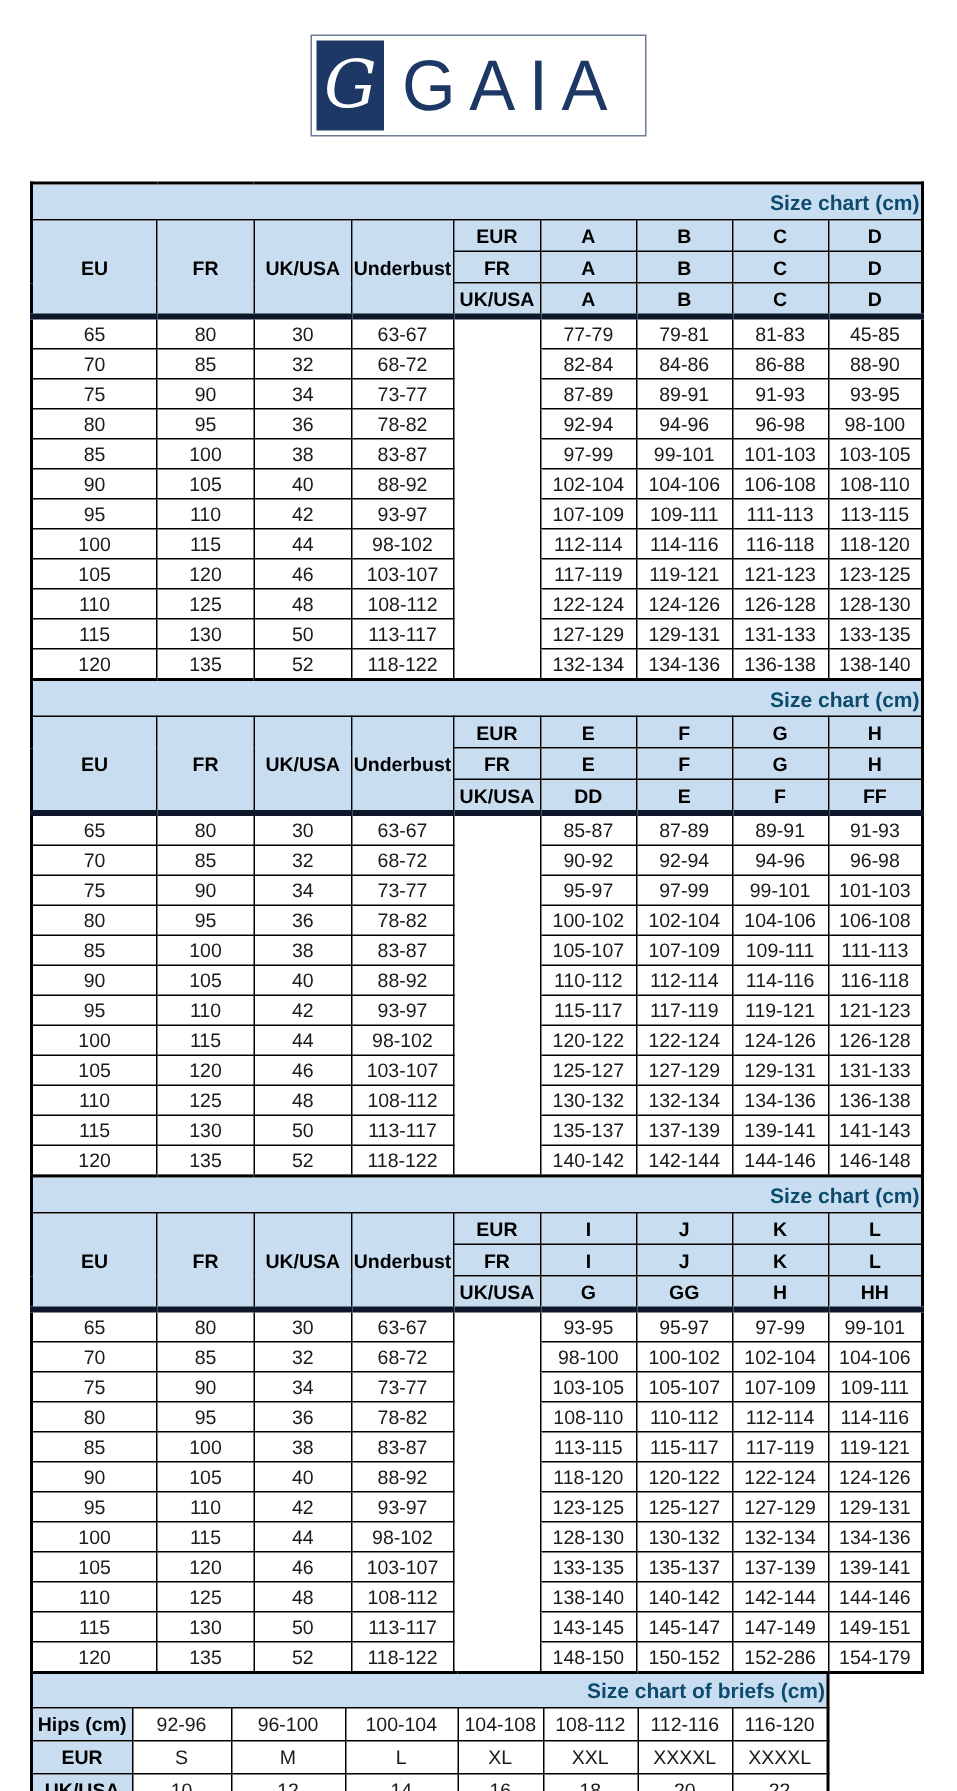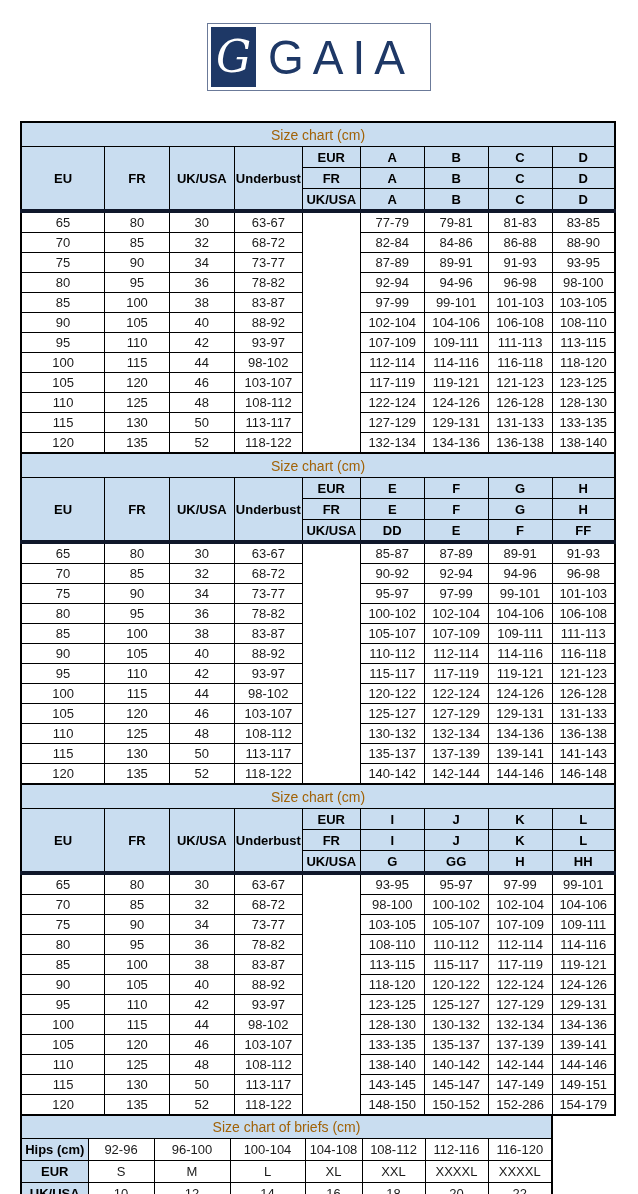--- a/index.html
+++ b/index.html
@@ -65,24 +65,25 @@
     font-size: 13px;
     line-height: 1;
     height: 19px;
     padding: 0 1px;
     color: var(--ink, #1a1a1a);
     overflow: hidden;
     white-space: nowrap;
   }
   table.chart td.title {
     background: var(--blue, #c9ddf0);
-    font-weight: normal;
+    font-weight: bold;
     font-size: 14px;
     height: 23px;
-    color: #a16207;
+    color: #0c4a6e;
+    text-align: right;
   }
   table.chart td.hcell {
     background: var(--blue, #c9ddf0);
     font-weight: bold;
     height: 20px;
     color: #000;
   }
   table.chart td.hdeep { border-bottom: 4px solid #0f172a; }
   table.chart td.gap {
     border-top: none;
@@ -148,21 +149,21 @@
           </tr>
           <tr>
             <td>65</td>
             <td>80</td>
             <td>30</td>
             <td>63-67</td>
             <td class="gap"></td>
             <td>77-79</td>
             <td>79-81</td>
             <td>81-83</td>
-            <td>83-85</td>
+            <td>45-85</td>
           </tr>
           <tr>
             <td>70</td>
             <td>85</td>
             <td>32</td>
             <td>68-72</td>
             <td class="gap"></td>
             <td>82-84</td>
             <td>84-86</td>
             <td>86-88</td>

